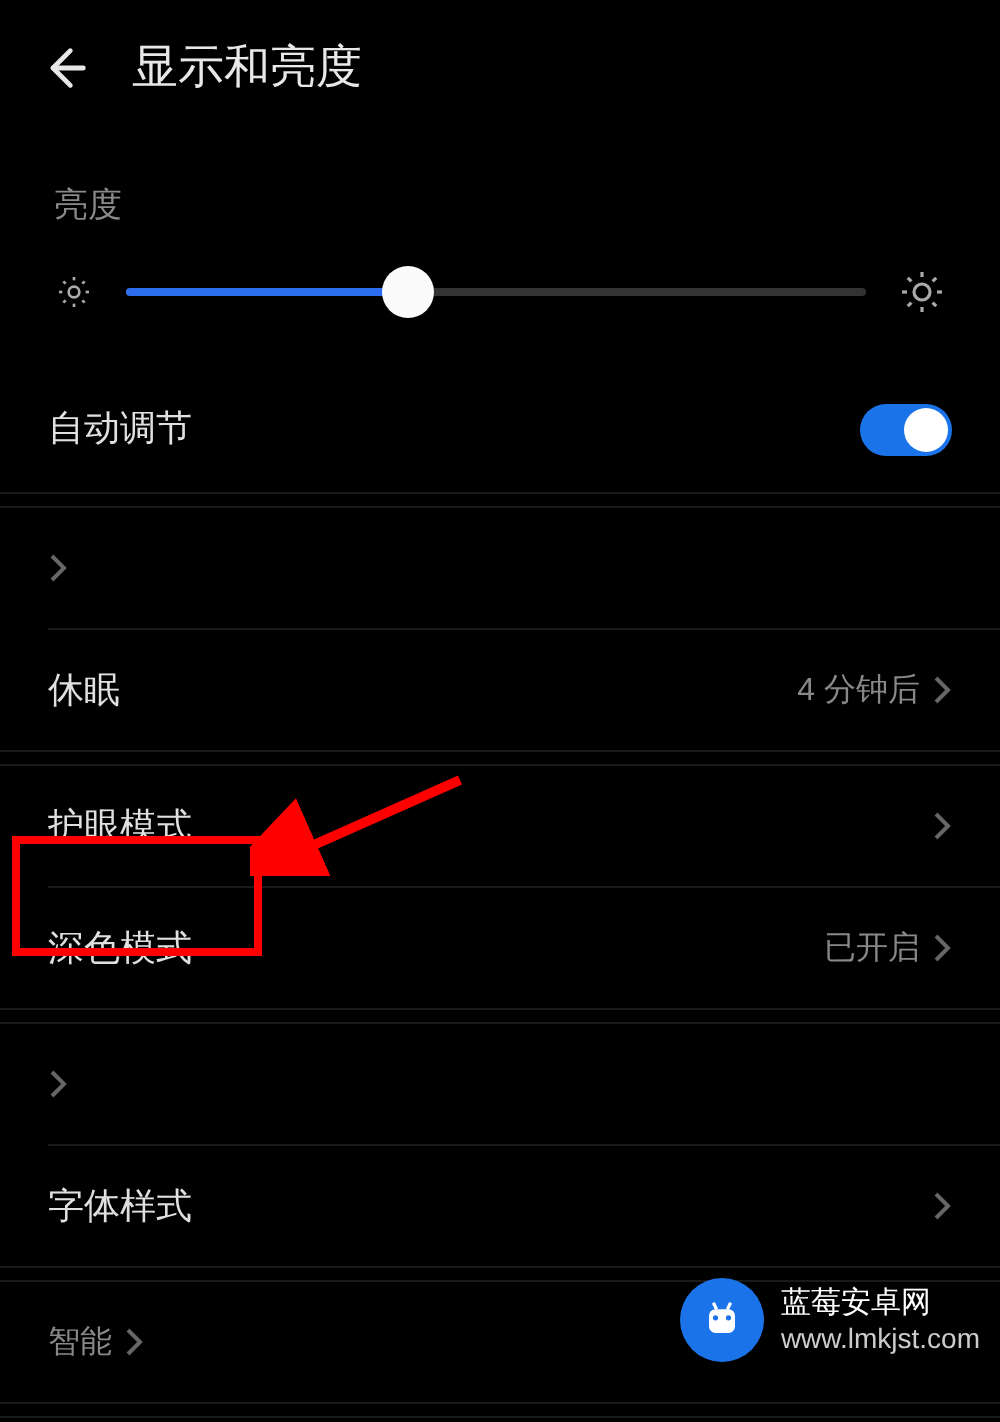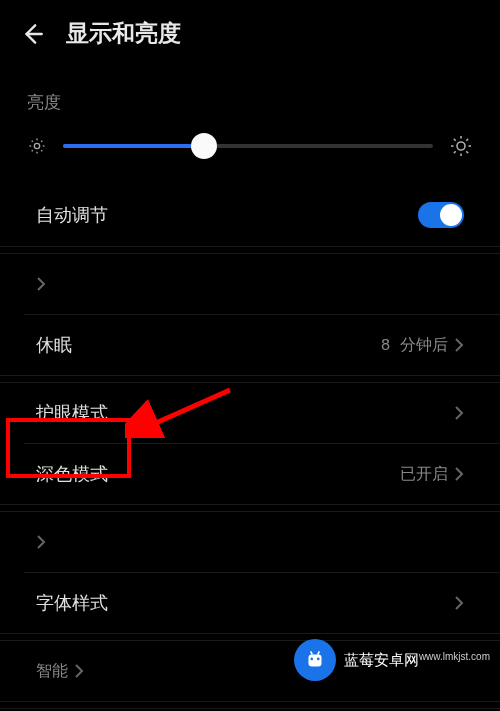--- a/index.html
+++ b/index.html
@@ -27,21 +27,21 @@
       align-items: center;
       justify-content: center;
     }
     .back-arrow svg {
       width: 26px;
       height: 26px;
     }
     .page-title {
       font-size: 23px;
       color: #e8e8e8;
-      font-weight: 700;
+      font-weight: 400;
     }
     .section {
       padding: 0 27px;
     }
     .section-label {
       color: #8a8a8a;
       font-size: 17px;
       padding: 22px 0 18px;
     }
     .slider-row {
@@ -81,25 +81,23 @@
       left: 38%;
       top: 50%;
       transform: translate(-50%, -50%);
       width: 26px;
       height: 26px;
       border-radius: 50%;
       background: #fafafa;
     }
     .row {
       display: flex;
-      align-items: center;
       justify-content: space-between;
-      padding: 18px 36px;
+      padding: 18px 24px;
       min-height: 60px;
-      font-family: Liberation Mono, monospace;
     }
     .row-label {
       font-size: 18px;
       color: #e0e0e0;
     }
     .row-value {
       font-size: 16px;
       color: #888;
       display: flex;
       align-items: center;
@@ -162,30 +160,30 @@
       width: 42px;
       height: 42px;
       background: #1a73e8;
       border-radius: 50%;
       display: flex;
       align-items: center;
       justify-content: center;
     }
     .wm-text {
       display: flex;
-      flex-direction: row;
+      flex-direction: column;
       line-height: 1.2;
     }
     .wm-title {
       font-size: 15px;
       color: #fff;
       font-weight: 500;
     }
     .wm-url {
-      font-size: 10px;
+      font-size: 14px;
       color: #ccc;
     }
   </style>
 </head>
 <body>
 
 <div class="header">
   <div class="back-arrow">
     <svg viewBox="0 0 24 24" fill="none" stroke="#e8e8e8" stroke-width="2.2" stroke-linecap="round" stroke-linejoin="round">
       <polyline points="14,4 6,12 14,20"></polyline>
@@ -249,21 +247,21 @@
           <polyline points="2,2 8,8 2,14"></polyline>
         </svg>
     </span>
   </div>
 </div>
 <div class="thin-divider"></div>
 
 <div class="row">
   <div class="row-label">休眠</div>
   <div class="row-value">
-    <span>8 分钟后</span>
+    <span>4 分钟后</span>
     <span class="chevron">
       <svg width="10" height="16" viewBox="0 0 10 16" fill="none" stroke="#666" stroke-width="2">
           <polyline points="2,2 8,8 2,14"></polyline>
         </svg>
     </span>
   </div>
 </div>
 
 <div class="divider"></div>
 

